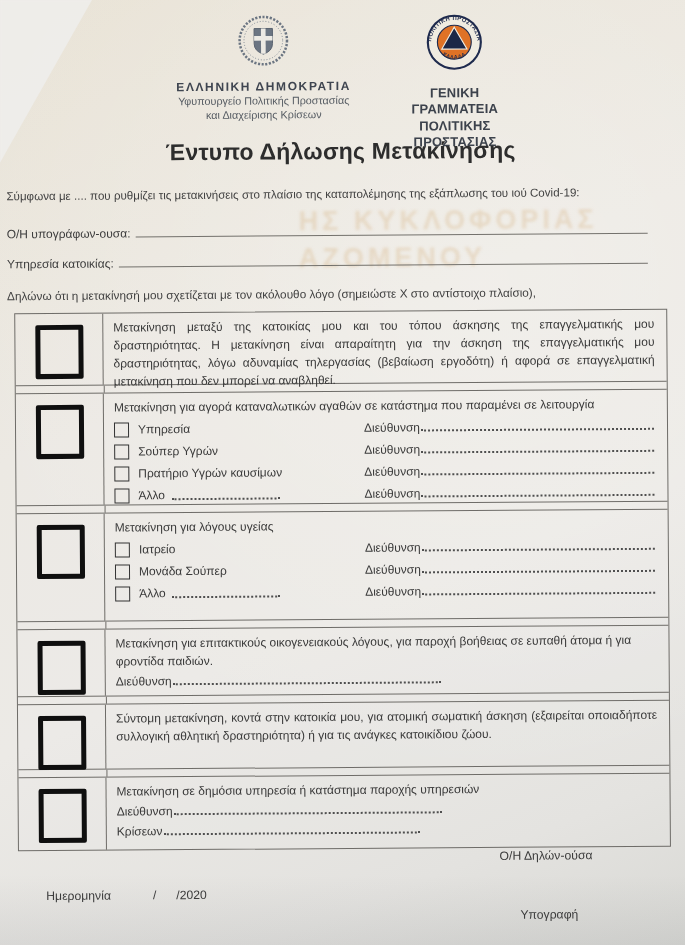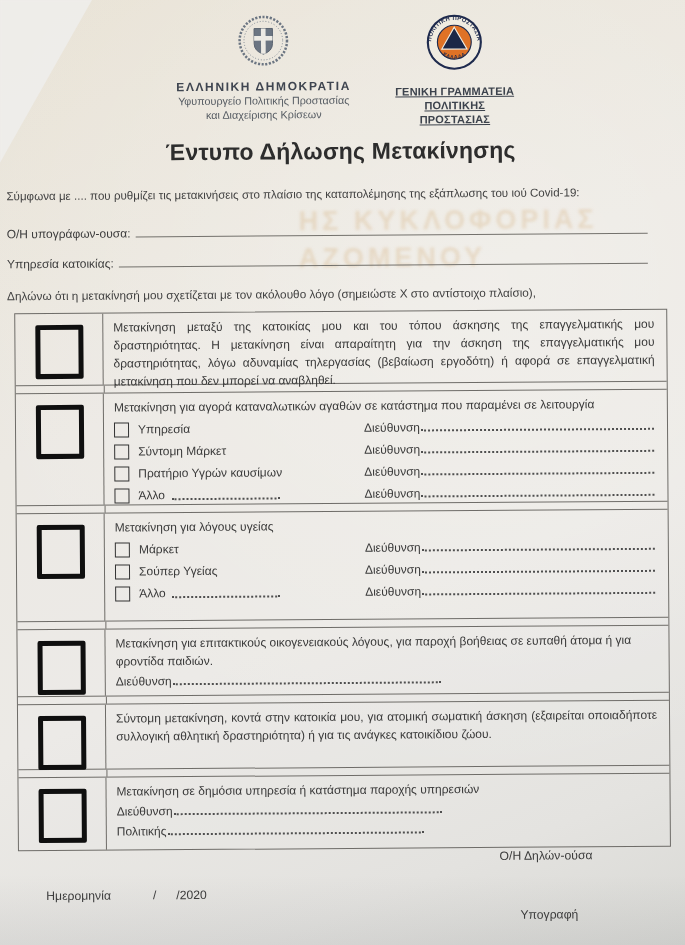--- a/index.html
+++ b/index.html
@@ -28,21 +28,21 @@
   }
   .content{
     position:absolute;inset:0;color:#3d3d3d;
     transform:rotate(-0.4deg);transform-origin:50% 45%;
   }
   
   .hdr-left{position:absolute;top:12px;left:168px;width:196px;text-align:center;}
   .hdr-left .org1{font-weight:bold;font-size:12px;letter-spacing:1.6px;color:#3f4550;margin-top:3px;}
   .hdr-left .org2,.hdr-left .org3{font-size:10.8px;color:#565c63;line-height:1.3;}
   .hdr-right{position:absolute;top:14px;left:392px;width:130px;text-align:center;}
-  .hdr-right .org1,.hdr-right .org2{font-weight:bold;font-size:11px;color:#3c424c;line-height:1.25;letter-spacing:0.2px;text-decoration:underline;}
+  .hdr-right .org1,.hdr-right .org2{font-weight:bold;font-size:13px;color:#3c424c;line-height:1.25;letter-spacing:0.2px;}
   .hdr-right .orgs{margin-top:10px;}
   
   .title{position:absolute;top:138px;left:0;width:100%;text-align:center;
          font-size:23px;font-weight:bold;color:#2d2d2d;letter-spacing:0.2px;}
   .intro{position:absolute;top:187px;left:8px;width:672px;font-size:11.6px;color:#424242;}
   .fline{display:flex;align-items:baseline;position:absolute;left:8px;width:641px;font-size:12px;}
   .fline .lbl{white-space:nowrap;}
   .fline .rule{flex:1;border-bottom:1.2px solid #73716c;height:13px;margin-left:5px;}
   .l-signee{top:222px;}
   .l-addr{top:252px;}
@@ -174,21 +174,21 @@
               <span>Υπηρεσία</span>
             </span>
             <span class="opt-addr">
               <span>Διεύθυνση</span>
               <span class="dots"></span>
             </span>
           </div>
           <div class="opt-row">
             <span class="opt-left">
               <span class="smallbox"></span>
-              <span>Σύντομη Μάρκετ</span>
+              <span>Σούπερ Υγρών</span>
             </span>
             <span class="opt-addr">
               <span>Διεύθυνση</span>
               <span class="dots"></span>
             </span>
           </div>
           <div class="opt-row">
             <span class="opt-left">
               <span class="smallbox"></span>
               <span>Πρατήριο Υγρών καυσίμων</span>
@@ -217,31 +217,31 @@
 
       <div class="t-row r3">
         <div class="cb-cell">
           <div class="bigbox"></div>
         </div>
         <div class="row-content">
           <p>Μετακίνηση για λόγους υγείας</p>
           <div class="opt-row">
             <span class="opt-left">
               <span class="smallbox"></span>
-              <span>Μάρκετ</span>
-            </span>
-            <span class="opt-addr">
-              <span>Διεύθυνση</span>
-              <span class="dots"></span>
-            </span>
-          </div>
-          <div class="opt-row">
-            <span class="opt-left">
-              <span class="smallbox"></span>
-              <span>Σούπερ Υγείας</span>
+              <span>Ιατρείο</span>
+            </span>
+            <span class="opt-addr">
+              <span>Διεύθυνση</span>
+              <span class="dots"></span>
+            </span>
+          </div>
+          <div class="opt-row">
+            <span class="opt-left">
+              <span class="smallbox"></span>
+              <span>Μονάδα Σούπερ</span>
             </span>
             <span class="opt-addr">
               <span>Διεύθυνση</span>
               <span class="dots"></span>
             </span>
           </div>
           <div class="opt-row">
             <span class="opt-left">
               <span class="smallbox"></span>
               <span>Άλλο</span>
@@ -290,21 +290,21 @@
         <div class="cb-cell">
           <div class="bigbox"></div>
         </div>
         <div class="row-content">
           <p>Μετακίνηση σε δημόσια υπηρεσία ή κατάστημα παροχής υπηρεσιών</p>
           <div class="addr-line">
             <span class="lbl">Διεύθυνση</span>
             <span class="dots-fixed w270"></span>
           </div>
           <div class="addr-line">
-            <span class="lbl">Πολιτικής</span>
+            <span class="lbl">Κρίσεων</span>
             <span class="dots-fixed w258"></span>
           </div>
         </div>
       </div>
 
     </div>
 
     <div class="declarant">Ο/Η Δηλών-ούσα</div>
     <div class="date-line">
       <span>Ημερομηνία</span>

